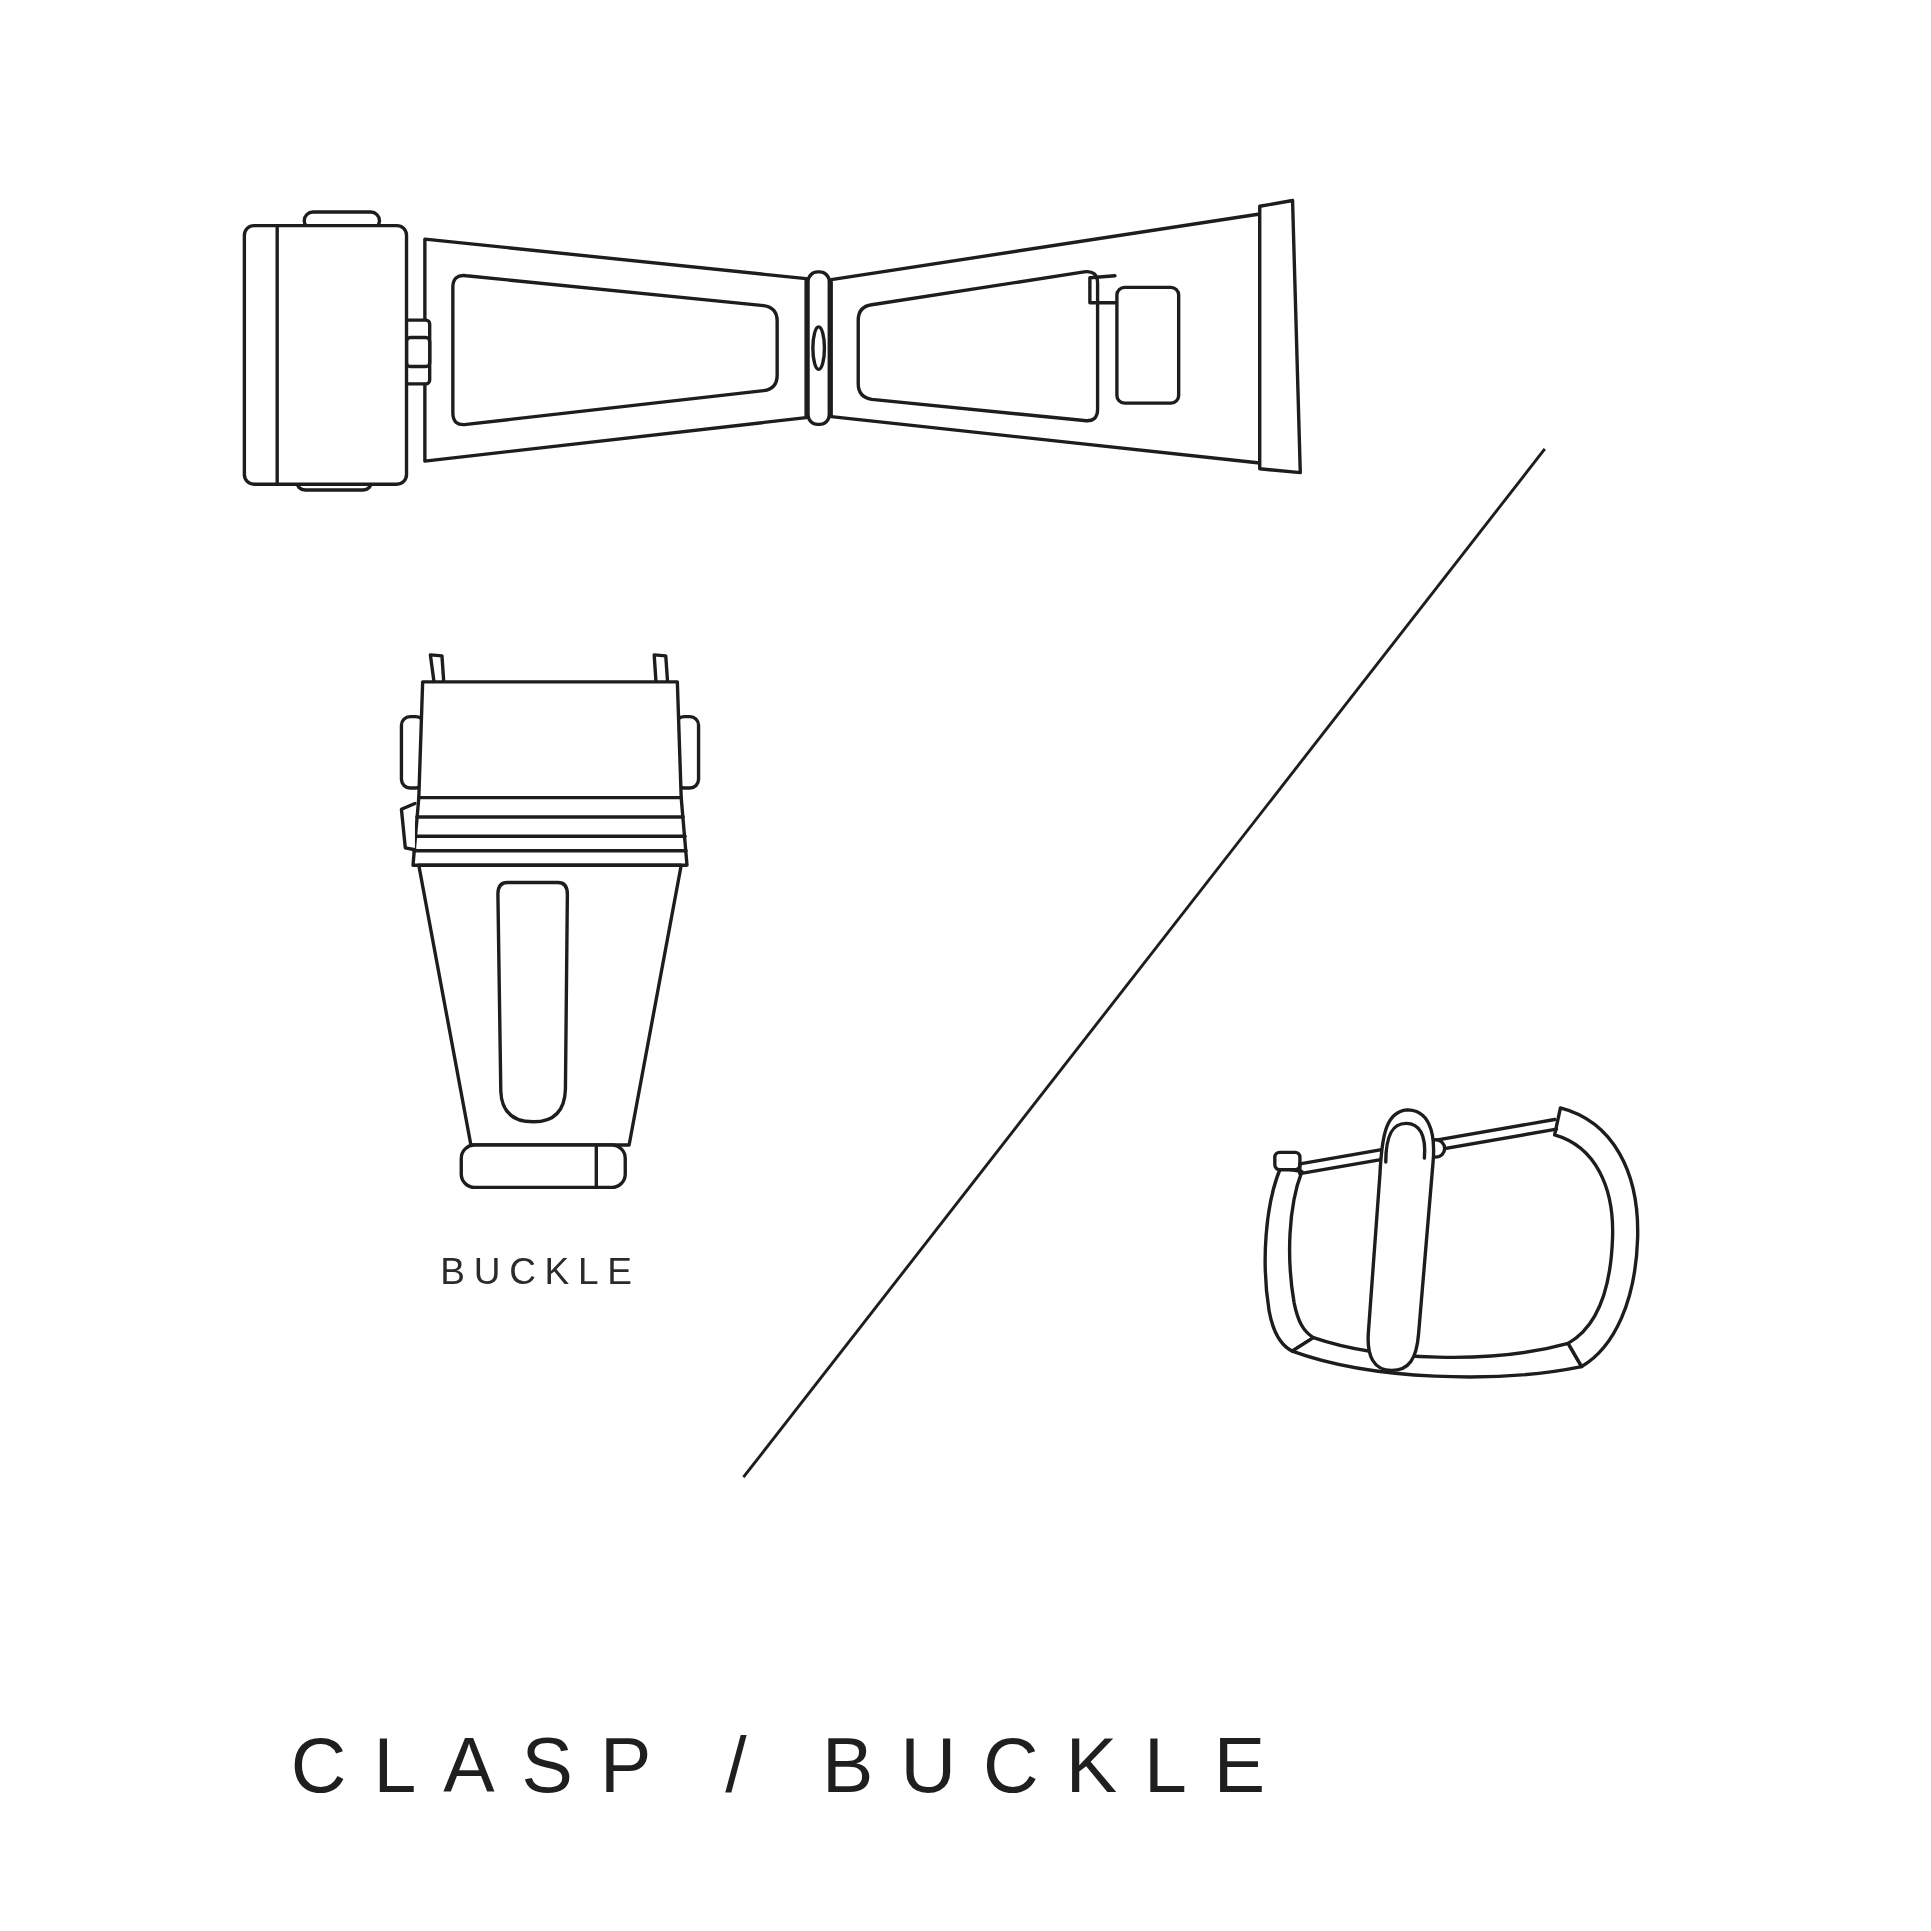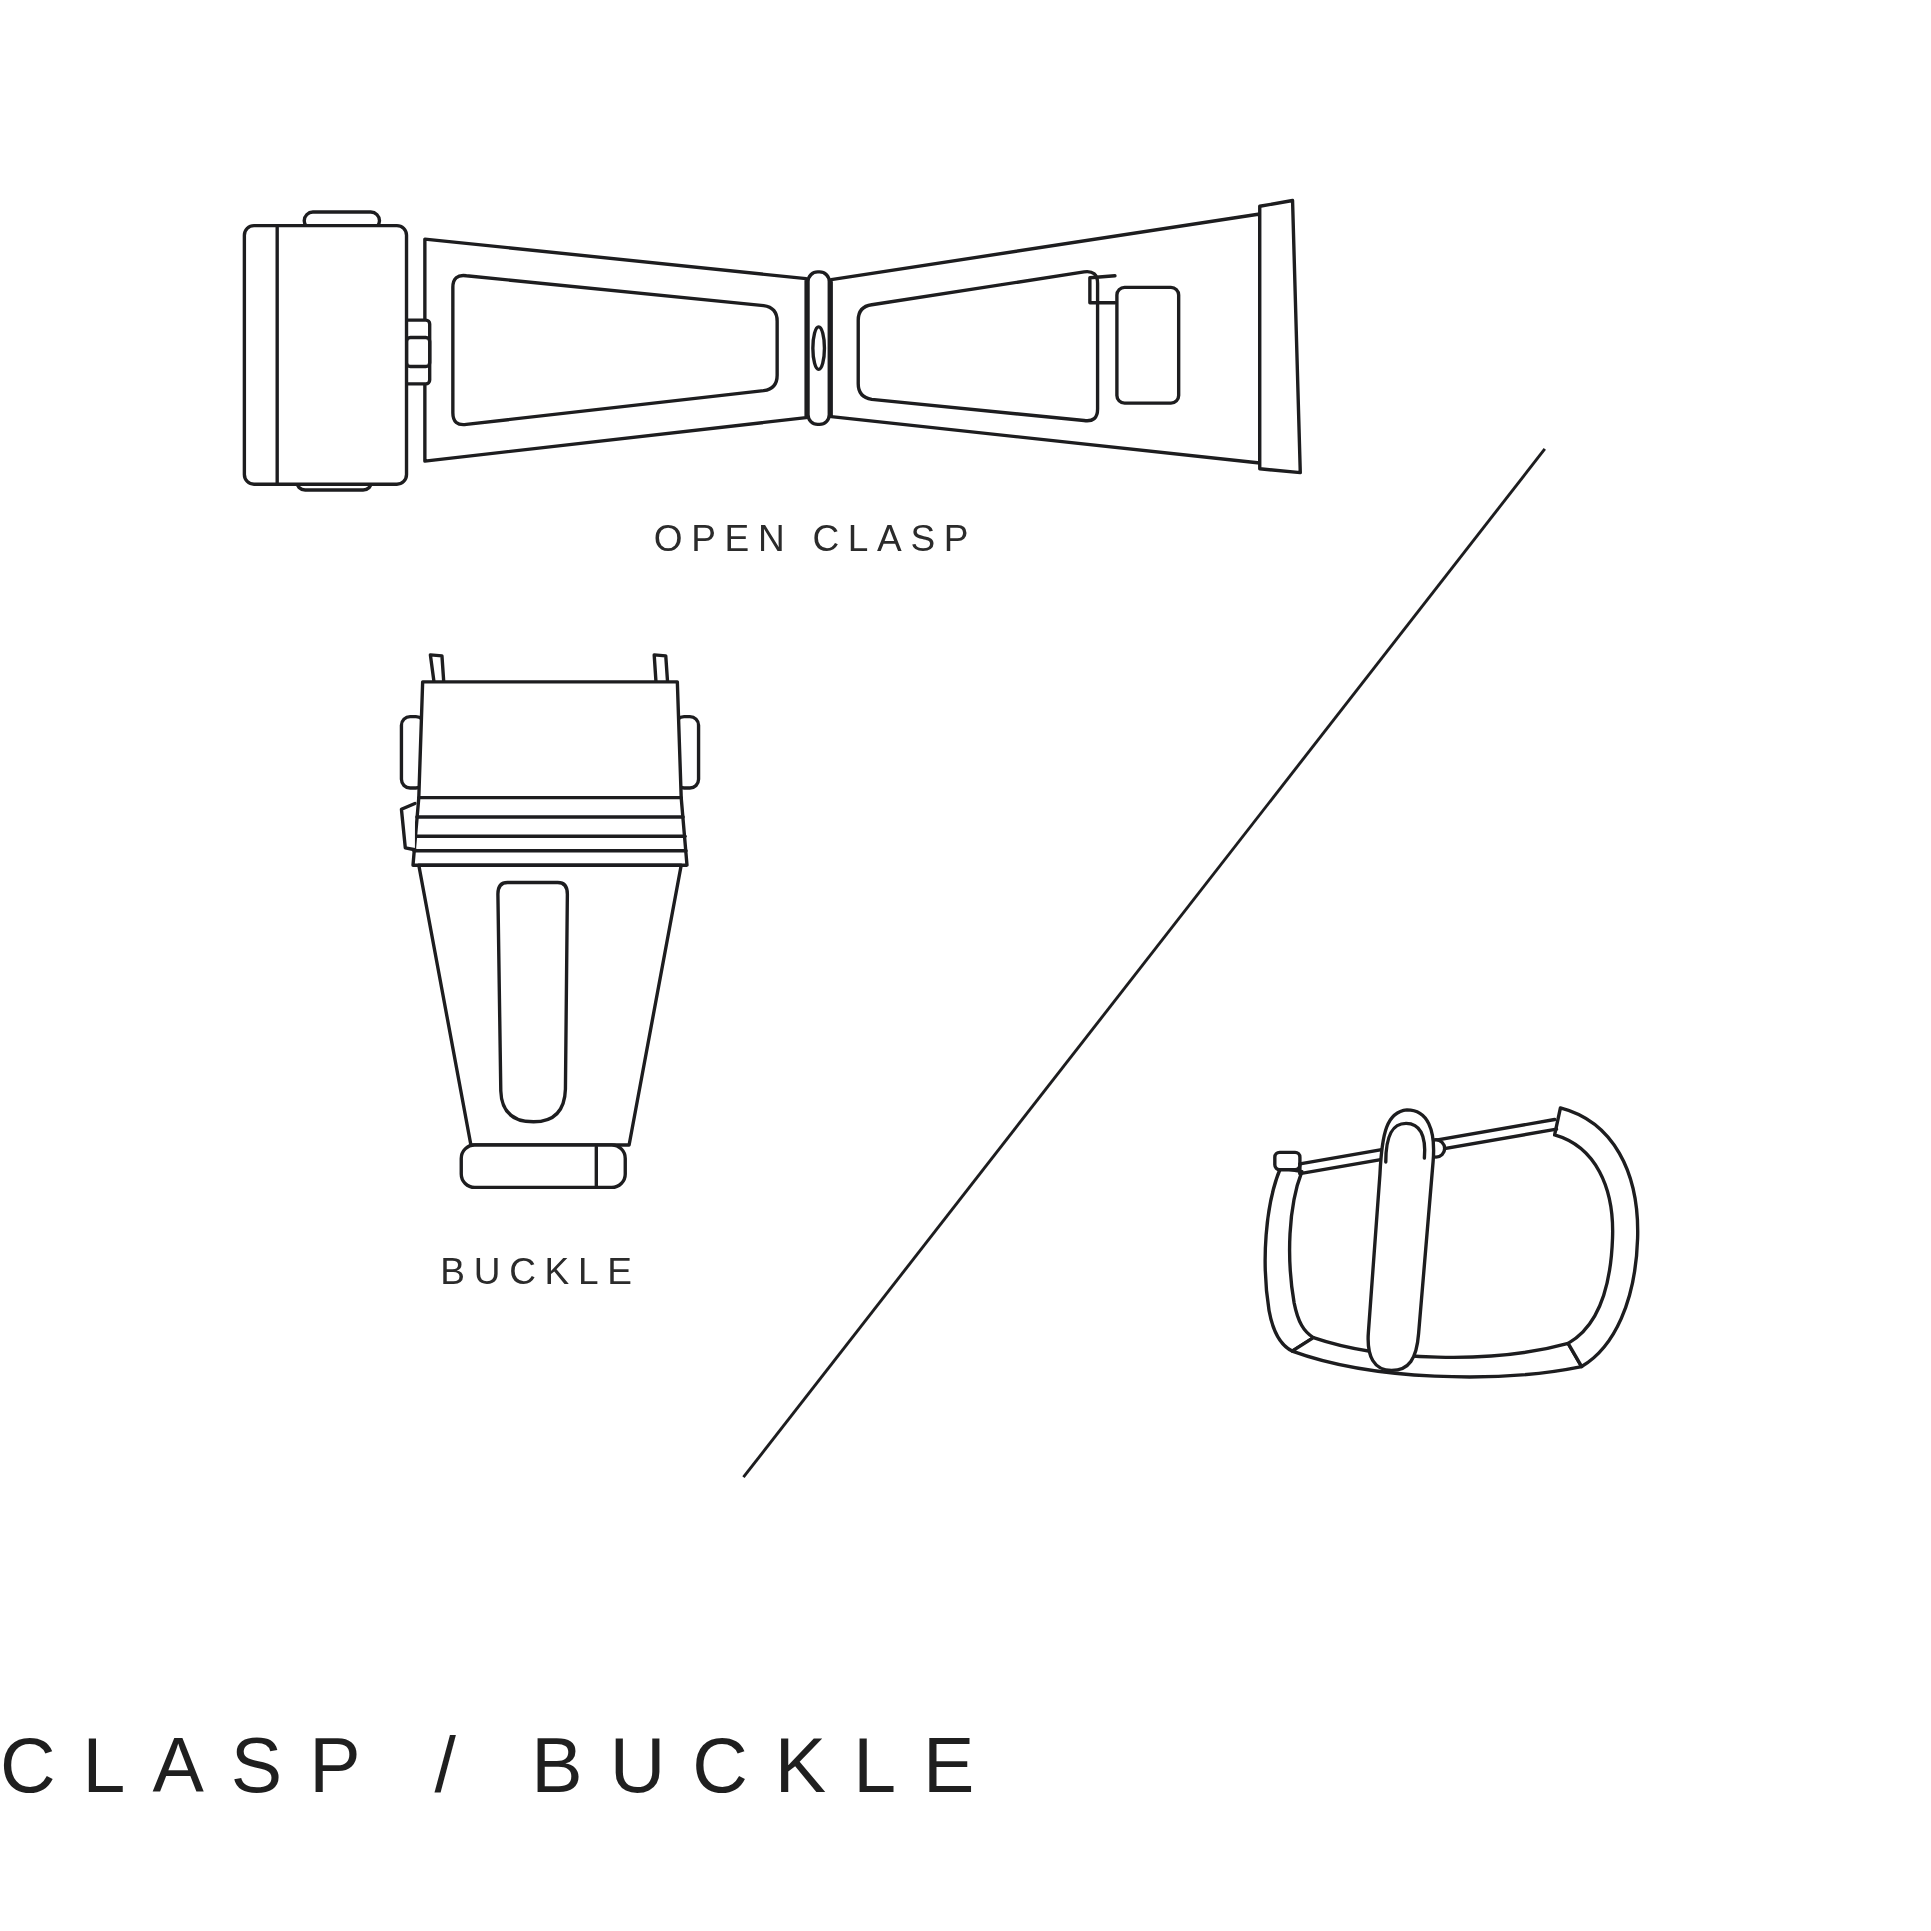--- a/index.html
+++ b/index.html
@@ -21,21 +21,21 @@
     font-size: 37px;
     letter-spacing: 8.7px;
     font-weight: 400;
     color: #2b2b2b;
   }
   .page-title {
     position: absolute;
     left: 0;
     width: 1583px;
     top: 1721px;
-    text-align: left;
+    text-align: center;
     font-size: 77px;
     letter-spacing: 27px;
     font-weight: 400;
     color: #1f1f1f;
   }
   .divider-svg {
     position: absolute;
     left: 0; top: 0;
     width: 1931px; height: 1931px;
     pointer-events: none;
@@ -72,21 +72,20 @@
     </g>
 
     <g>
       <rect class="fillw" x="80" y="34" width="78" height="18" rx="9"></rect>
       <rect class="fillw" x="72" y="304" width="78" height="18" rx="9"></rect>
       <rect class="fillw" x="18" y="48" width="168" height="268" rx="10"></rect>
       <line class="stroke" x1="52" y1="50" x2="52" y2="314"></line>
     </g>
   </svg>
 
-  <div class="caption" style="left:526px; top:518px; width:579px;">OPEN CLASP</div>
 
   <svg class="figure-svg" style="left:386px; top:645px;" width="328" height="560" viewBox="0 0 340 580">
     <g>
       <path class="fillw" d="M50,40 L46,10 L58,11 L60,40"></path>
       <path class="fillw" d="M280,40 L278,10 L290,11 L292,40"></path>
     </g>
     <g>
       <rect class="fillw" x="16" y="74" width="24" height="74" rx="9"></rect>
       <rect class="fillw" x="300" y="74" width="24" height="74" rx="9"></rect>
       <polygon class="fillw" points="38,38 302,38 306,158 34,158"></polygon>

